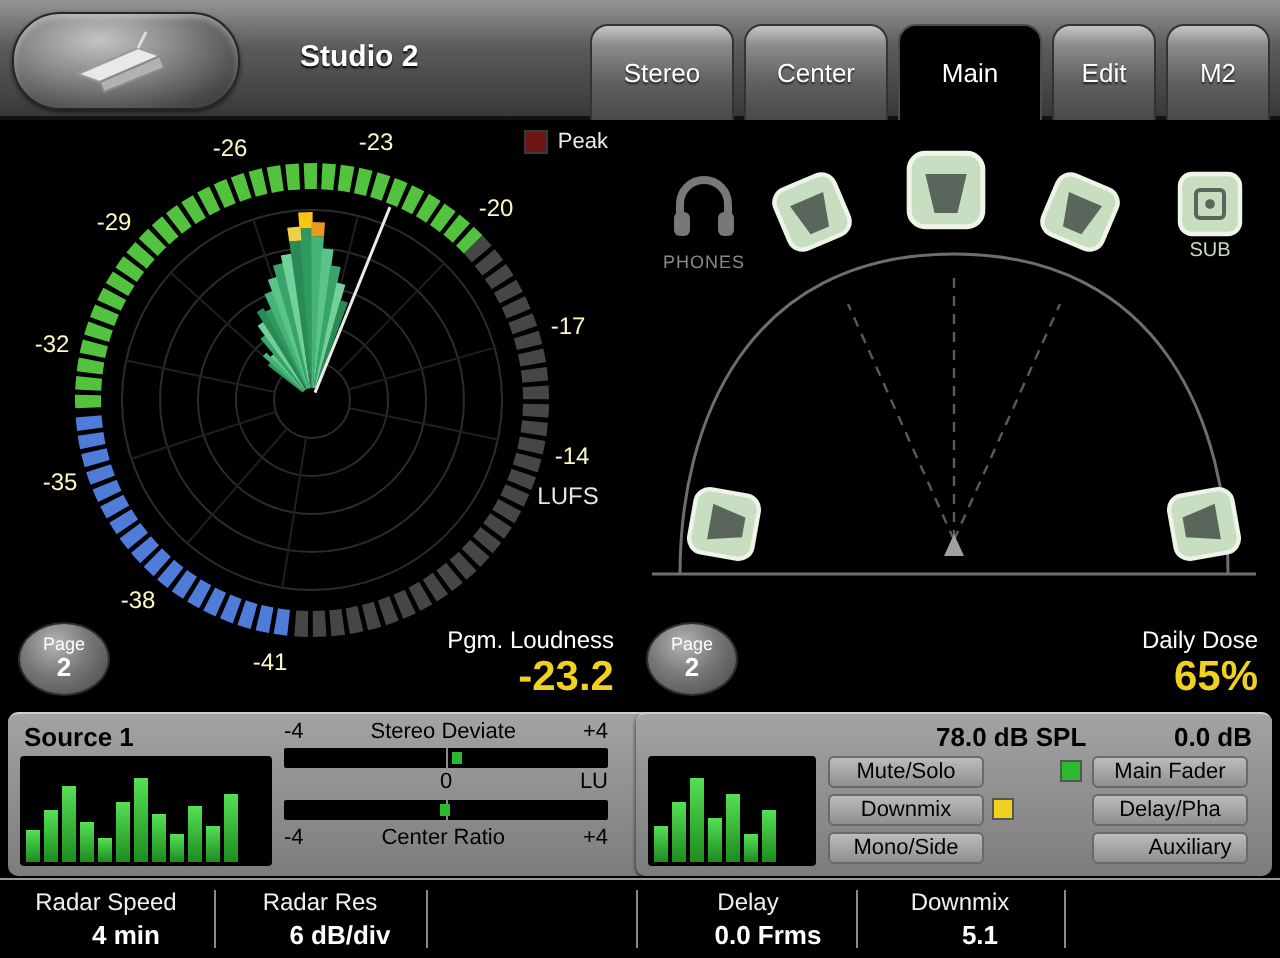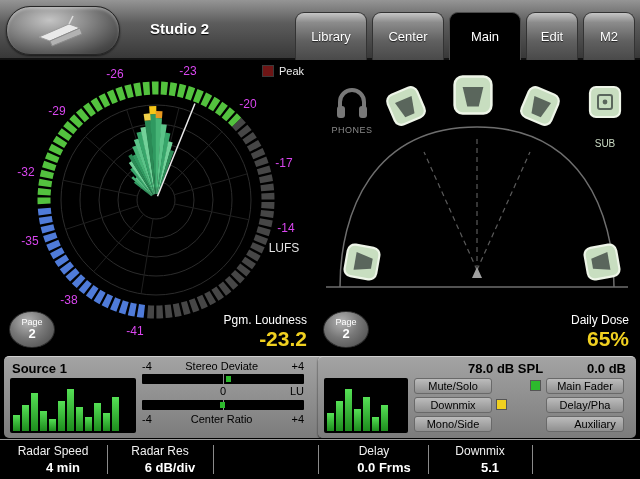--- a/index.html
+++ b/index.html
@@ -21,39 +21,39 @@
        background:linear-gradient(180deg,#c6c6c6 0%,#8c8c8c 20%,#606060 60%,#494949 100%);
        text-shadow:0 1px 1px rgba(0,0,0,.7);}
   .tab.lg{width:70px}.tab.sm{width:50px}
   .tab.active{background:#000;border-color:#4c4c4c;}
 
   
   .main-bg{position:absolute;left:0;top:60px;width:640px;height:379px;background:#000;}
   .radar-panel{position:absolute;left:4px;top:62px;width:310px;height:292px;background:#000;}
   .spk-panel{position:absolute;left:318px;top:62px;width:318px;height:292px;background:#000;}
 
-  .rlab{position:absolute;transform:translate(-50%,-50%);color:#d946ef;font-size:12px;white-space:nowrap;}
+  .rlab{position:absolute;transform:translate(-50%,-50%);color:#fef9c3;font-size:12px;white-space:nowrap;}
   .lufs{position:absolute;left:280px;top:186px;transform:translate(-50%,-50%);color:#e4e4e4;font-size:12px;}
   .peak-legend{position:absolute;right:10px;top:3px;display:flex;align-items:center;gap:5px;
                color:#ececec;font-size:11px;}
   .peak-sq{width:10px;height:10px;background:#6e1515;border:1px solid #3a3a3a;}
 
   .page-btn{position:absolute;left:5px;top:249px;width:44px;height:35px;border-radius:50%;
             background:radial-gradient(ellipse at 40% 28%,#b4b4b4,#787878 45%,#4c4c4c 92%);
             border:1px solid #2c2c2c;display:flex;flex-direction:column;align-items:center;
             justify-content:center;color:#fff;line-height:1.05;box-shadow:0 1px 2px rgba(0,0,0,.7);}
   .page-btn .s{font-size:9px;}
   .page-btn .n{font-size:13px;font-weight:bold;}
 
   .val-label{position:absolute;right:7px;top:251px;color:#fff;font-size:12px;}
   .val-big{position:absolute;right:7px;top:265px;color:#f0d020;font-size:21px;font-weight:bold;text-align:right;}
 
   .phones{position:absolute;left:10px;top:24px;width:48px;text-align:center;color:#8a8a8a;}
   .phones .t{font-size:9px;letter-spacing:.5px;margin-top:1px;color:#8a8a8a;}
-  .sub-label{position:absolute;left:287px;top:76px;transform:translateX(-50%);
+  .sub-label{position:absolute;left:287px;top:58px;transform:translateX(-50%);
              color:#c9d9c2;font-size:10px;text-align:right;}
 
   
   .gray-panel{position:absolute;top:356px;height:81px;color:#000;border-radius:5px;
               background:linear-gradient(180deg,#a3a3a3 0%,#7c7c7c 100%);
               border-top:1px solid #cfcfcf;box-shadow:0 1px 2px rgba(0,0,0,.8);}
   .src-panel{left:4px;width:338px;}
   .sset-panel{left:318px;width:318px;}
   .panel-title{position:absolute;left:8px;top:4px;font-size:13px;font-weight:bold;}
   .hist{position:absolute;left:6px;top:21px;width:126px;height:55px;background:#000;border-radius:2px;
@@ -92,21 +92,21 @@
   <div class="header">
     <div class="logo">
       <svg width="112" height="47">
         <polygon points="32,30 62,17 73,21 43,34" fill="#e9e9e9" stroke="#9a9a9a" stroke-width="1"></polygon>
         <polygon points="43,34 73,21 75,27 45,39" fill="#b2b2b2" stroke="#8a8a8a" stroke-width="1"></polygon>
         <line x1="62" y1="17" x2="66" y2="9" stroke="#dcdcdc" stroke-width="1.5"></line>
       </svg>
     </div>
     <div class="app-title">Studio 2</div>
     <div class="tabs">
-      <div class="tab lg">Library</div>
+      <div class="tab lg">Stereo</div>
       <div class="tab lg">Center</div>
       <div class="tab lg active">Main</div>
       <div class="tab sm">Edit</div>
       <div class="tab sm">M2</div>
     </div>
   </div>
 
   <div class="main-bg"></div>
 
   <div class="radar-panel" id="radar-panel">

